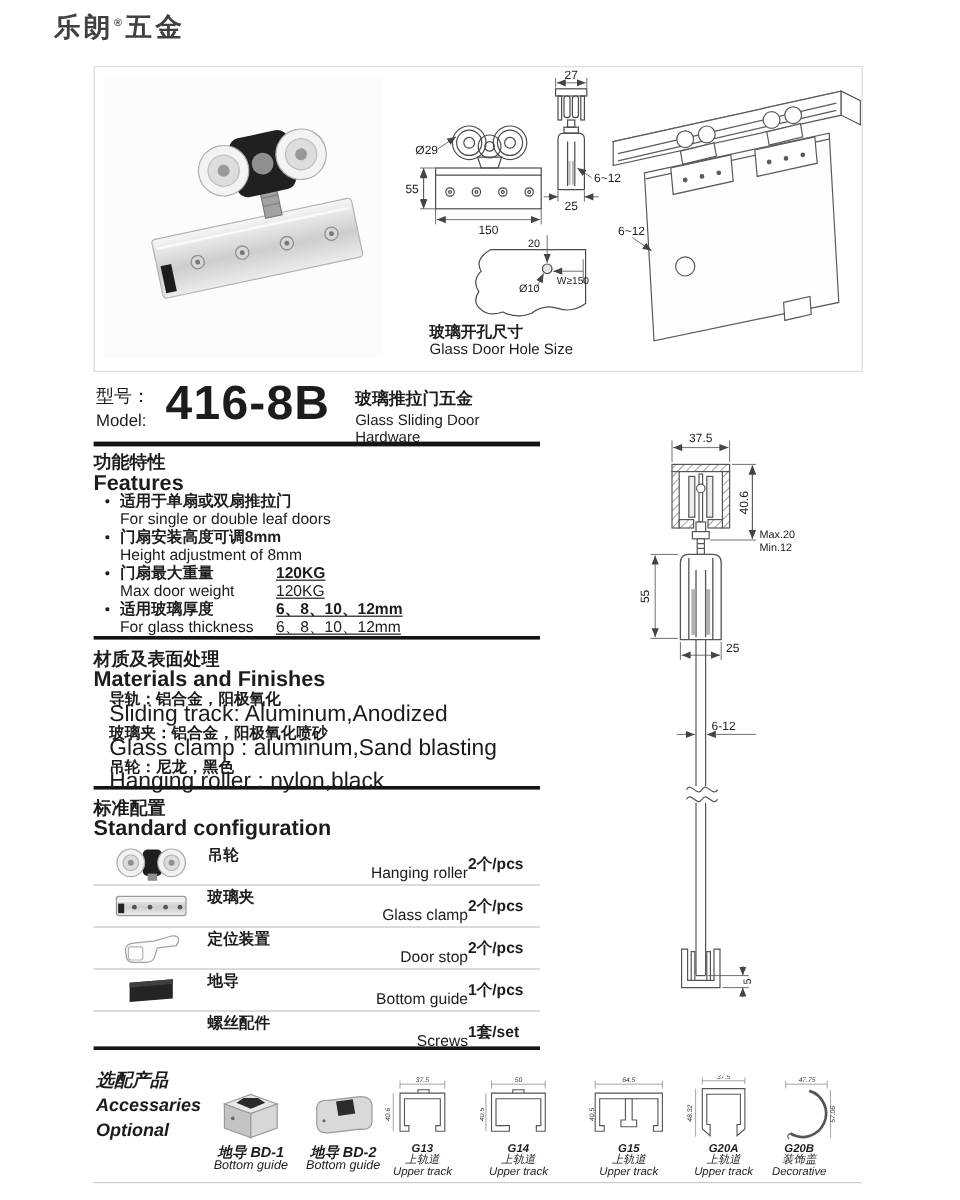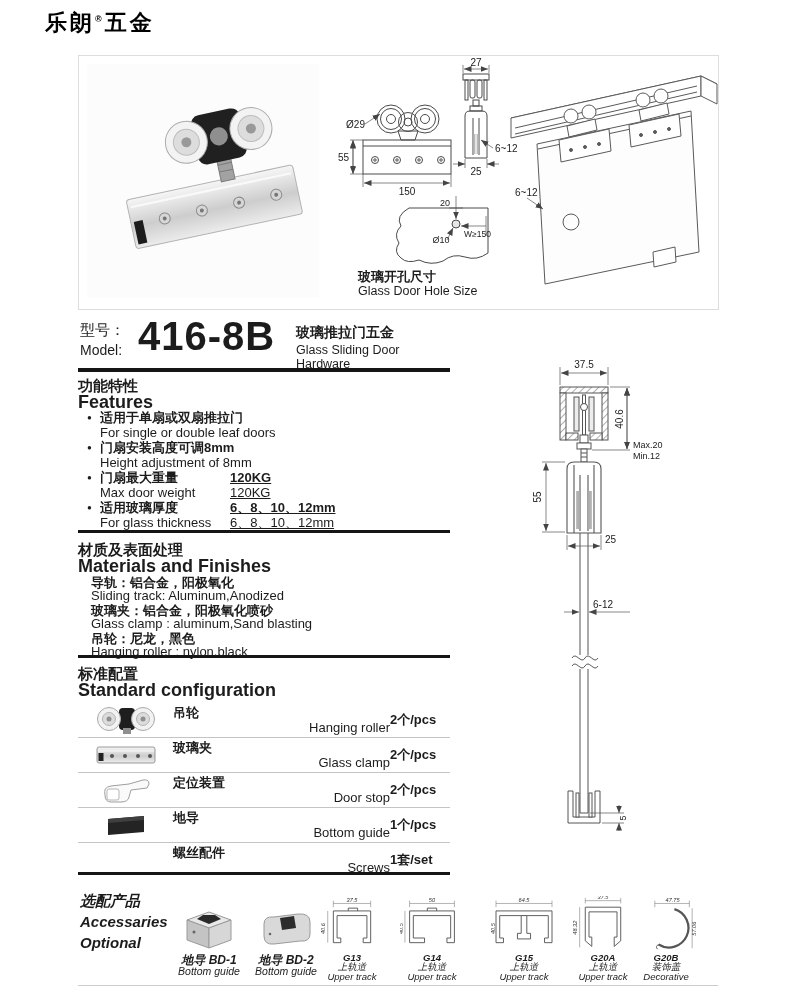--- a/index.html
+++ b/index.html
@@ -4,21 +4,21 @@
 <style>
   html,body{margin:0;padding:0;}
   body{width:800px;height:1000px;background:#fff;position:relative;overflow:hidden;
        font-family:"Liberation Sans",sans-serif;color:#1c1c1c;}
   svg{font-family:"Liberation Sans",sans-serif;}
   
   .logo{position:absolute;left:45px;top:7px;}
   .logo-en{font-size:24px;font-weight:bold;letter-spacing:.5px;color:#121212;line-height:24px;}
   .logo-en .red{color:#d32026;}
   .reg{font-size:9px;vertical-align:super;font-weight:bold;}
-  .logo-cn{font-size:22px;font-weight:bold;letter-spacing:3px;line-height:24px;color:#000000;}
+  .logo-cn{font-size:22px;font-weight:bold;letter-spacing:3px;line-height:24px;color:#404040;}
   
   .top-box{position:absolute;left:78px;top:55px;width:639px;height:253px;border:1px solid #ddd;background:#fff;}
   
   .model-sec{position:absolute;left:78px;top:320px;width:372px;height:48px;border-bottom:4px solid #151515;}
   .model-lbl-cn{position:absolute;left:2px;top:1px;font-size:15px;font-weight:normal;}
   .model-lbl-en{position:absolute;left:2px;top:22px;font-size:14px;}
   .model-value{position:absolute;left:60px;top:-6px;font-size:40px;font-weight:bold;letter-spacing:1px;}
   .model-prod-cn{position:absolute;left:218px;top:4px;font-size:14px;font-weight:bold;}
   .model-prod-en{position:absolute;left:218px;top:23px;font-size:12.5px;}
   
@@ -29,21 +29,21 @@
   .feat-item{position:relative;padding-left:22px;}
   .feat-item .bullet{position:absolute;left:9px;top:3px;font-size:8px;}
   .fl{display:flex;white-space:nowrap;font-size:13px;line-height:15px;}
   .fl.cn{font-weight:bold;}
   .fl .lbl{flex:0 0 auto;min-width:130px;}
   .fl .val{flex:0 0 auto;text-decoration:underline;}
   
   .mat-sec{position:absolute;left:78px;top:541px;width:372px;height:114px;border-bottom:3px solid #151515;}
   .mat-item{margin:2px 0 0 13px;}
   .mat-cn{font-size:13px;line-height:13px;font-weight:bold;}
-  .mat-en{font-size:13px;line-height:13px;}
+  .mat-en{font-size:19px;line-height:13px;}
   
   .std-sec{position:absolute;left:78px;top:665px;width:372px;height:207px;border-bottom:3px solid #151515;}
   .std-rows{margin-top:5px;}
   .std-row{display:flex;align-items:center;min-height:34px;}
   .std-row + .std-row{border-top:1px solid #c4c4c4;}
   .std-icon{width:95px;display:flex;justify-content:center;align-items:center;}
   .std-name{width:217px;}
   .std-name .cn{font-size:13px;line-height:15px;font-weight:bold;}
   .std-name .en{font-size:13px;line-height:15px;text-align:right;}
   .std-qty{width:60px;font-size:13px;font-weight:bold;}

